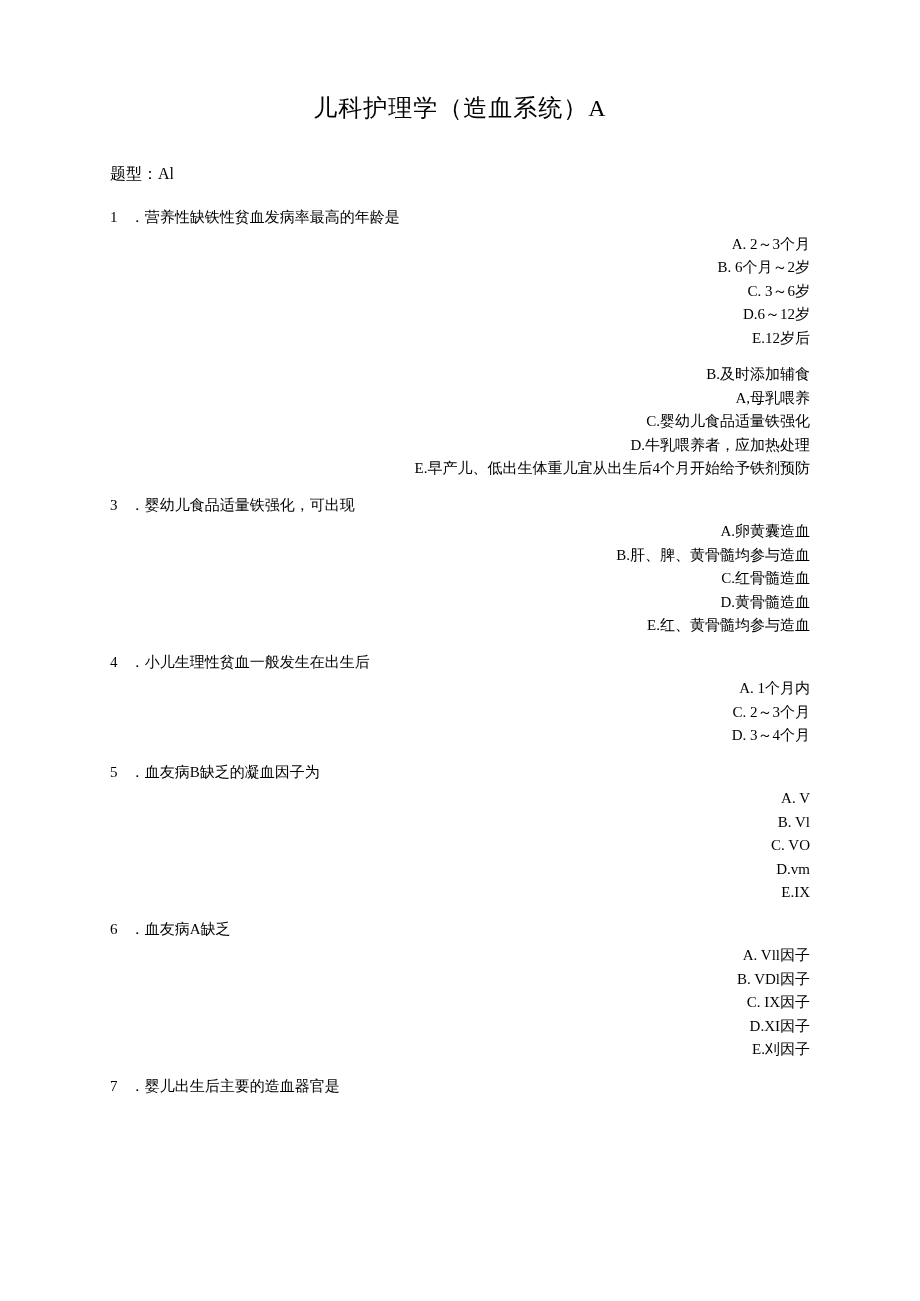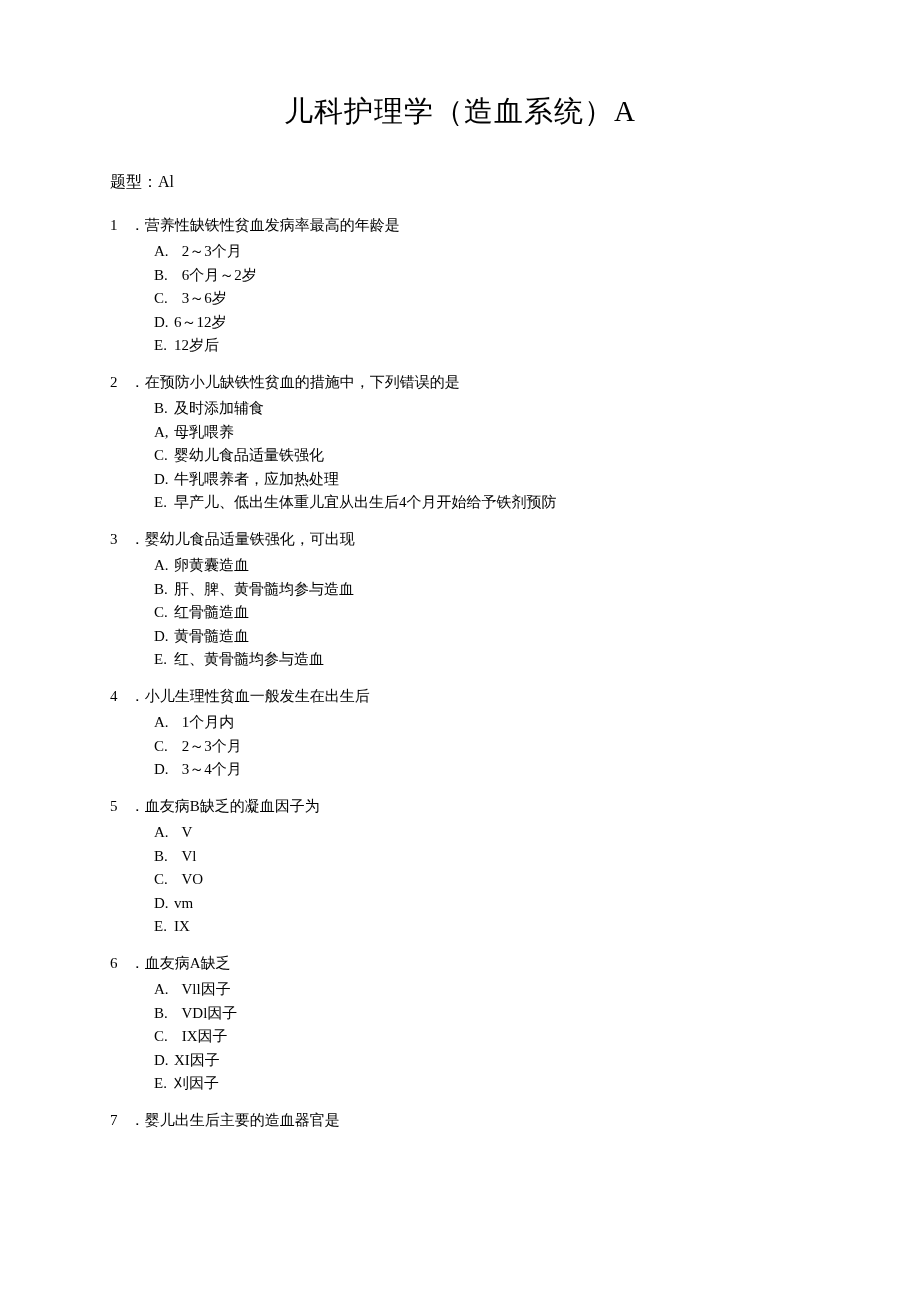--- a/index.html
+++ b/index.html
@@ -8,21 +8,21 @@
     color: #000;
     background: #fff;
     margin: 0;
     padding: 90px 110px 60px 110px;
     width: 920px;
     box-sizing: border-box;
     line-height: 1.5;
   }
   .title {
     text-align: center;
-    font-size: 29px;
+    font-size: 24px;
     margin-bottom: 36px;
     letter-spacing: 1px;
   }
   .type-label {
     margin-bottom: 20px;
     font-size: 16px;
   }
   .question {
     margin-bottom: 14px;
   }
@@ -31,20 +31,21 @@
   }
   .q-num {
     display: inline-block;
     min-width: 16px;
   }
   .options {
     padding-left: 44px;
   }
   .option {
     margin: 1px 0;
+    text-align: right;
   }
   .opt-letter {
     display: inline-block;
     min-width: 24px;
   }
   .opt-letter.tight {
     min-width: 20px;
   }
 </style>
 </head>
@@ -59,21 +60,20 @@
       <div class="q-stem"><span class="q-num">1</span><span> ．营养性缺铁性贫血发病率最高的年龄是</span></div>
       <div class="options">
         <div class="option"><span class="opt-letter">A.</span> <span>2～3个月</span></div>
         <div class="option"><span class="opt-letter">B.</span> <span>6个月～2岁</span></div>
         <div class="option"><span class="opt-letter">C.</span> <span>3～6岁</span></div>
         <div class="option"><span class="opt-letter tight">D.</span><span>6～12岁</span></div>
         <div class="option"><span class="opt-letter tight">E.</span><span>12岁后</span></div>
       </div>
     </div>
     <div class="question">
-      <div class="q-stem"><span class="q-num">2</span><span> ．在预防小儿缺铁性贫血的措施中，下列错误的是</span></div>
       <div class="options">
         <div class="option"><span class="opt-letter tight">B.</span><span>及时添加辅食</span></div>
         <div class="option"><span class="opt-letter tight">A,</span><span>母乳喂养</span></div>
         <div class="option"><span class="opt-letter tight">C.</span><span>婴幼儿食品适量铁强化</span></div>
         <div class="option"><span class="opt-letter tight">D.</span><span>牛乳喂养者，应加热处理</span></div>
         <div class="option"><span class="opt-letter tight">E.</span><span>早产儿、低出生体重儿宜从出生后4个月开始给予铁剂预防</span></div>
       </div>
     </div>
     <div class="question">
       <div class="q-stem"><span class="q-num">3</span><span> ．婴幼儿食品适量铁强化，可出现</span></div>

